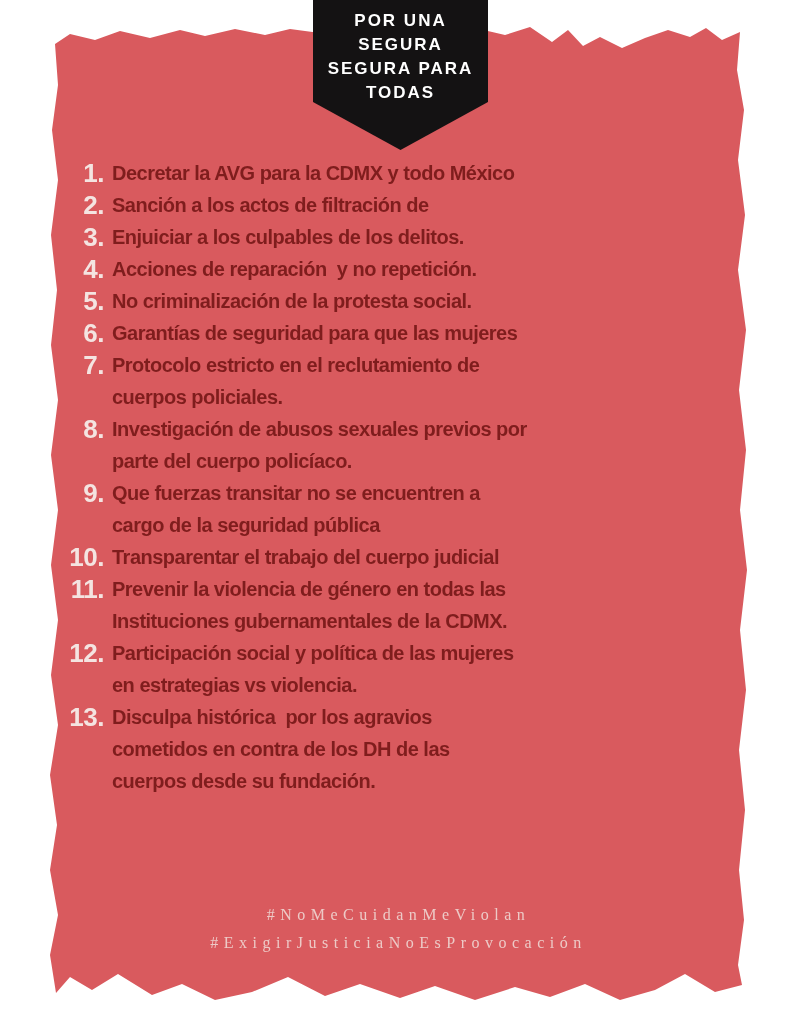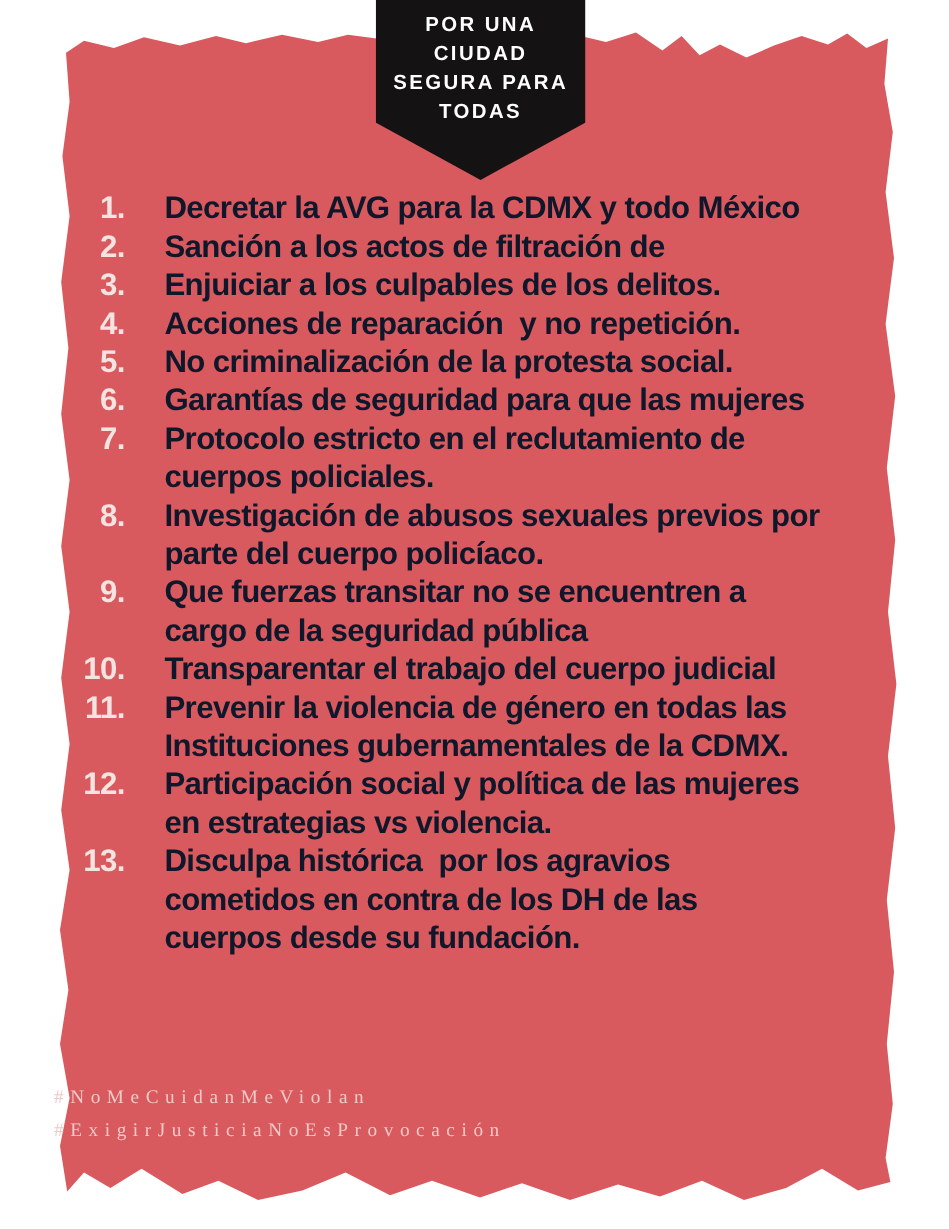--- a/index.html
+++ b/index.html
@@ -50,35 +50,34 @@
   }
   .demand-number {
     color: #f4e4e1;
     font-weight: 700;
     font-size: 26px;
     line-height: 32px;
     text-align: right;
     letter-spacing: -0.5px;
   }
   .demand-line {
-    color: #0f172a;
+    color: #7f1d1d;
     font-weight: 700;
-    font-size: 26px;
+    font-size: 20px;
     line-height: 32px;
     letter-spacing: -0.5px;
     white-space: pre;
-    margin-left: 25px;
   }
 
   
   .hashtags {
     position: absolute;
-    left: 45px; top: 901px;
+    left: 56px; top: 901px;
     width: 685px;
-    text-align: left;
+    text-align: center;
     z-index: 2;
   }
   .hashtag-line {
     font-family: "Liberation Serif", serif;
     color: #edcac7;
     font-size: 16px;
     line-height: 28px;
     letter-spacing: 5.5px;
     white-space: pre;
   }
@@ -98,21 +97,21 @@
       715,992 685,974 655,990 620,1000 585,984 550,997 515,987 475,1000 435,986
       400,998 360,984 325,996 288,977 252,992 215,1000 182,984 152,995 118,974
       92,990 70,977 56,993
       50,955 58,915 50,870 57,825 50,775 58,725 51,675 58,620 51,565 58,510
       51,455 58,400 51,345 57,290 51,235 58,180 52,130 58,85
     "></polygon>
   </svg>
 
   <div class="banner">
     <div class="banner-line">POR UNA</div>
-    <div class="banner-line">CIUDAD</div>
+    <div class="banner-line">SEGURA</div>
     <div class="banner-line">SEGURA PARA</div>
     <div class="banner-line">TODAS</div>
   </div>
 
   <div class="demands">
 
     <div class="demand-row">
       <div class="demand-number">1.</div>
       <div>
         <div class="demand-line">Decretar la AVG para la CDMX y todo México</div>

